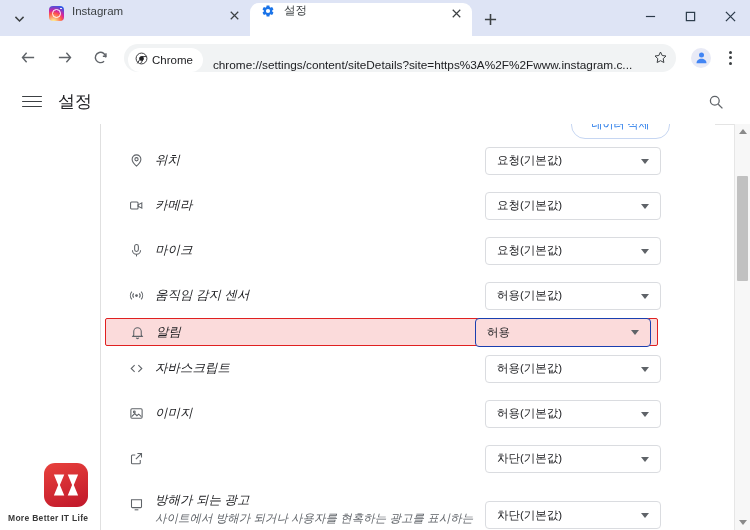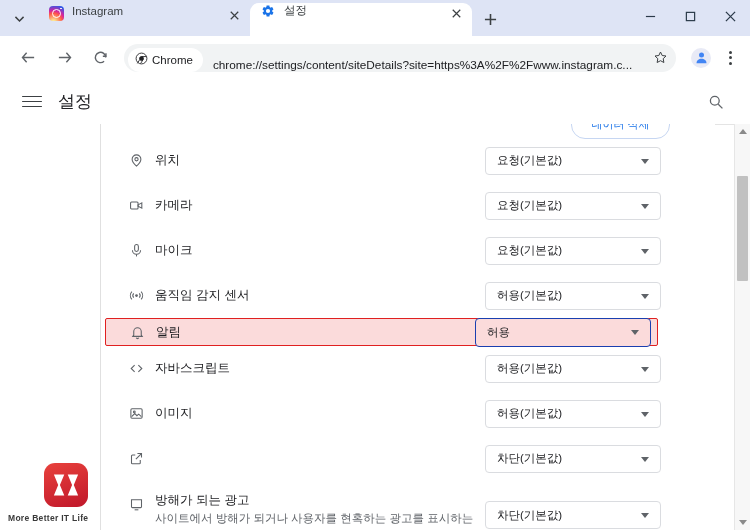--- a/index.html
+++ b/index.html
@@ -139,21 +139,21 @@
     margin-left:4px; margin-right:-1px; width:553px;
     height:28px;
   }
   .perm-icon {
     width:26px; margin-left:22px; color:#5f6368;
     display:flex; align-items:center; justify-content:center;
   }
   .perm-row.highlight .perm-icon { margin-left:18px; }
   .perm-icon svg { width:15px; height:15px; }
   .perm-label {
-    margin-left:6px; font-size:12.5px; color:#202124; line-height:1.45;
+    margin-left:6px; font-size:12.5px; color:#202124; line-height:1.45;font-style:italic;
   }
   .perm-label .sub { display:block; font-size:11.5px; color:#5f6368; margin-top:1px; }
   .perm-select {
     position:absolute; right:54px;
     width:176px; height:28px;
     border:1px solid #dadce0; border-radius:4px;
     background:#fff;
     display:flex; align-items:center;
     font-size:11.5px; color:#202124;
     box-sizing:border-box;

